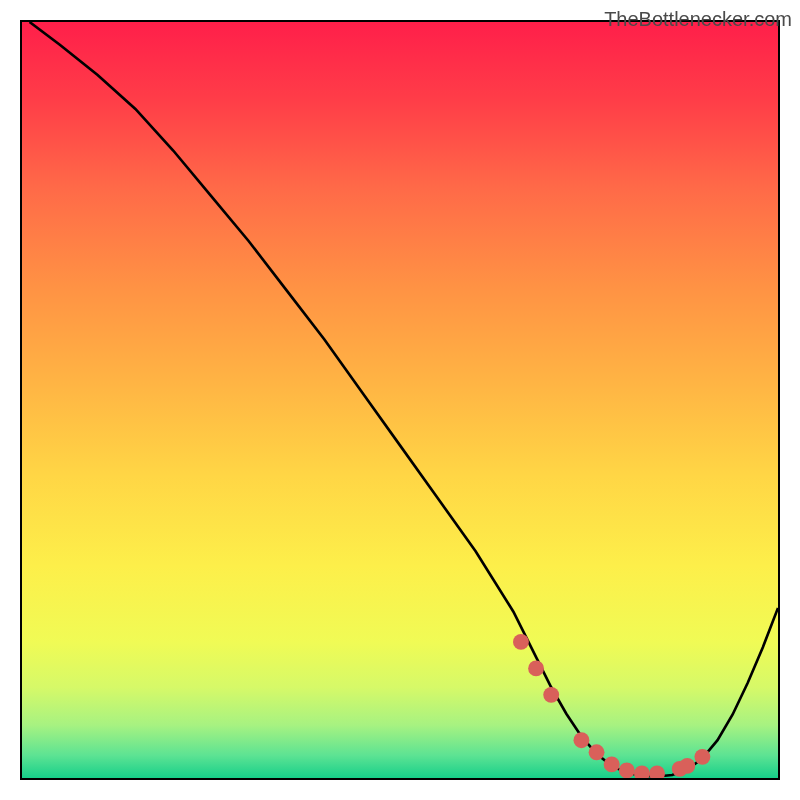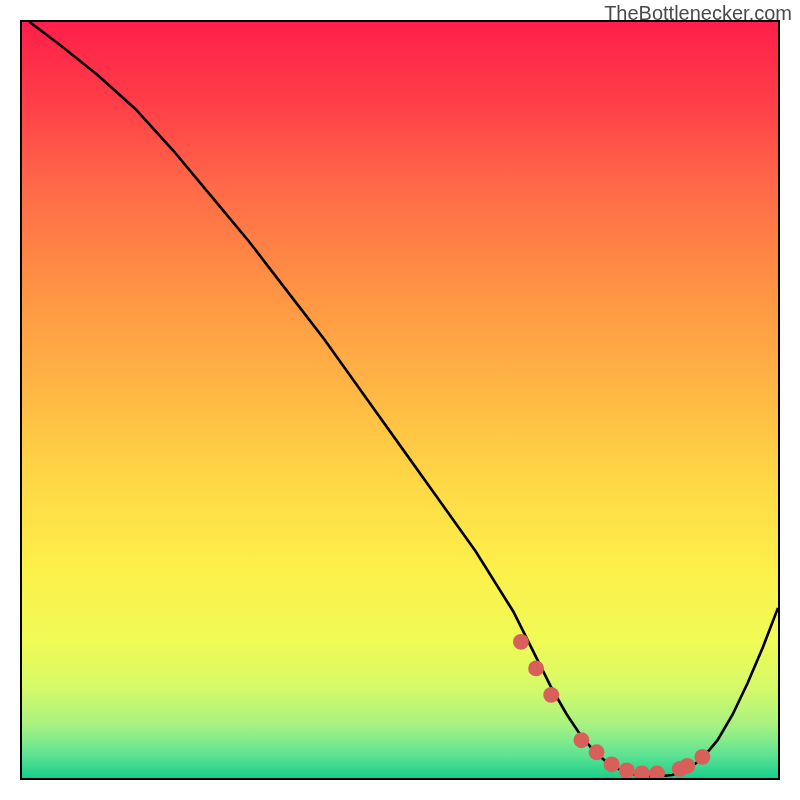--- a/index.html
+++ b/index.html
@@ -10,21 +10,21 @@
   body {
     width: 800px;
     height: 800px;
     background: #ffffff;
     position: relative;
     overflow: hidden;
     font-family: Arial, Helvetica, sans-serif;
   }
   .watermark {
     position: absolute;
-    top: 2px;
+    top: 8px;
     right: 8px;
     font-size: 20px;
     color: #4a4a4a;
     font-weight: 400;
     z-index: 10;
   }
   .plot-frame {
     position: absolute;
     left: 20px;
     top: 20px;

